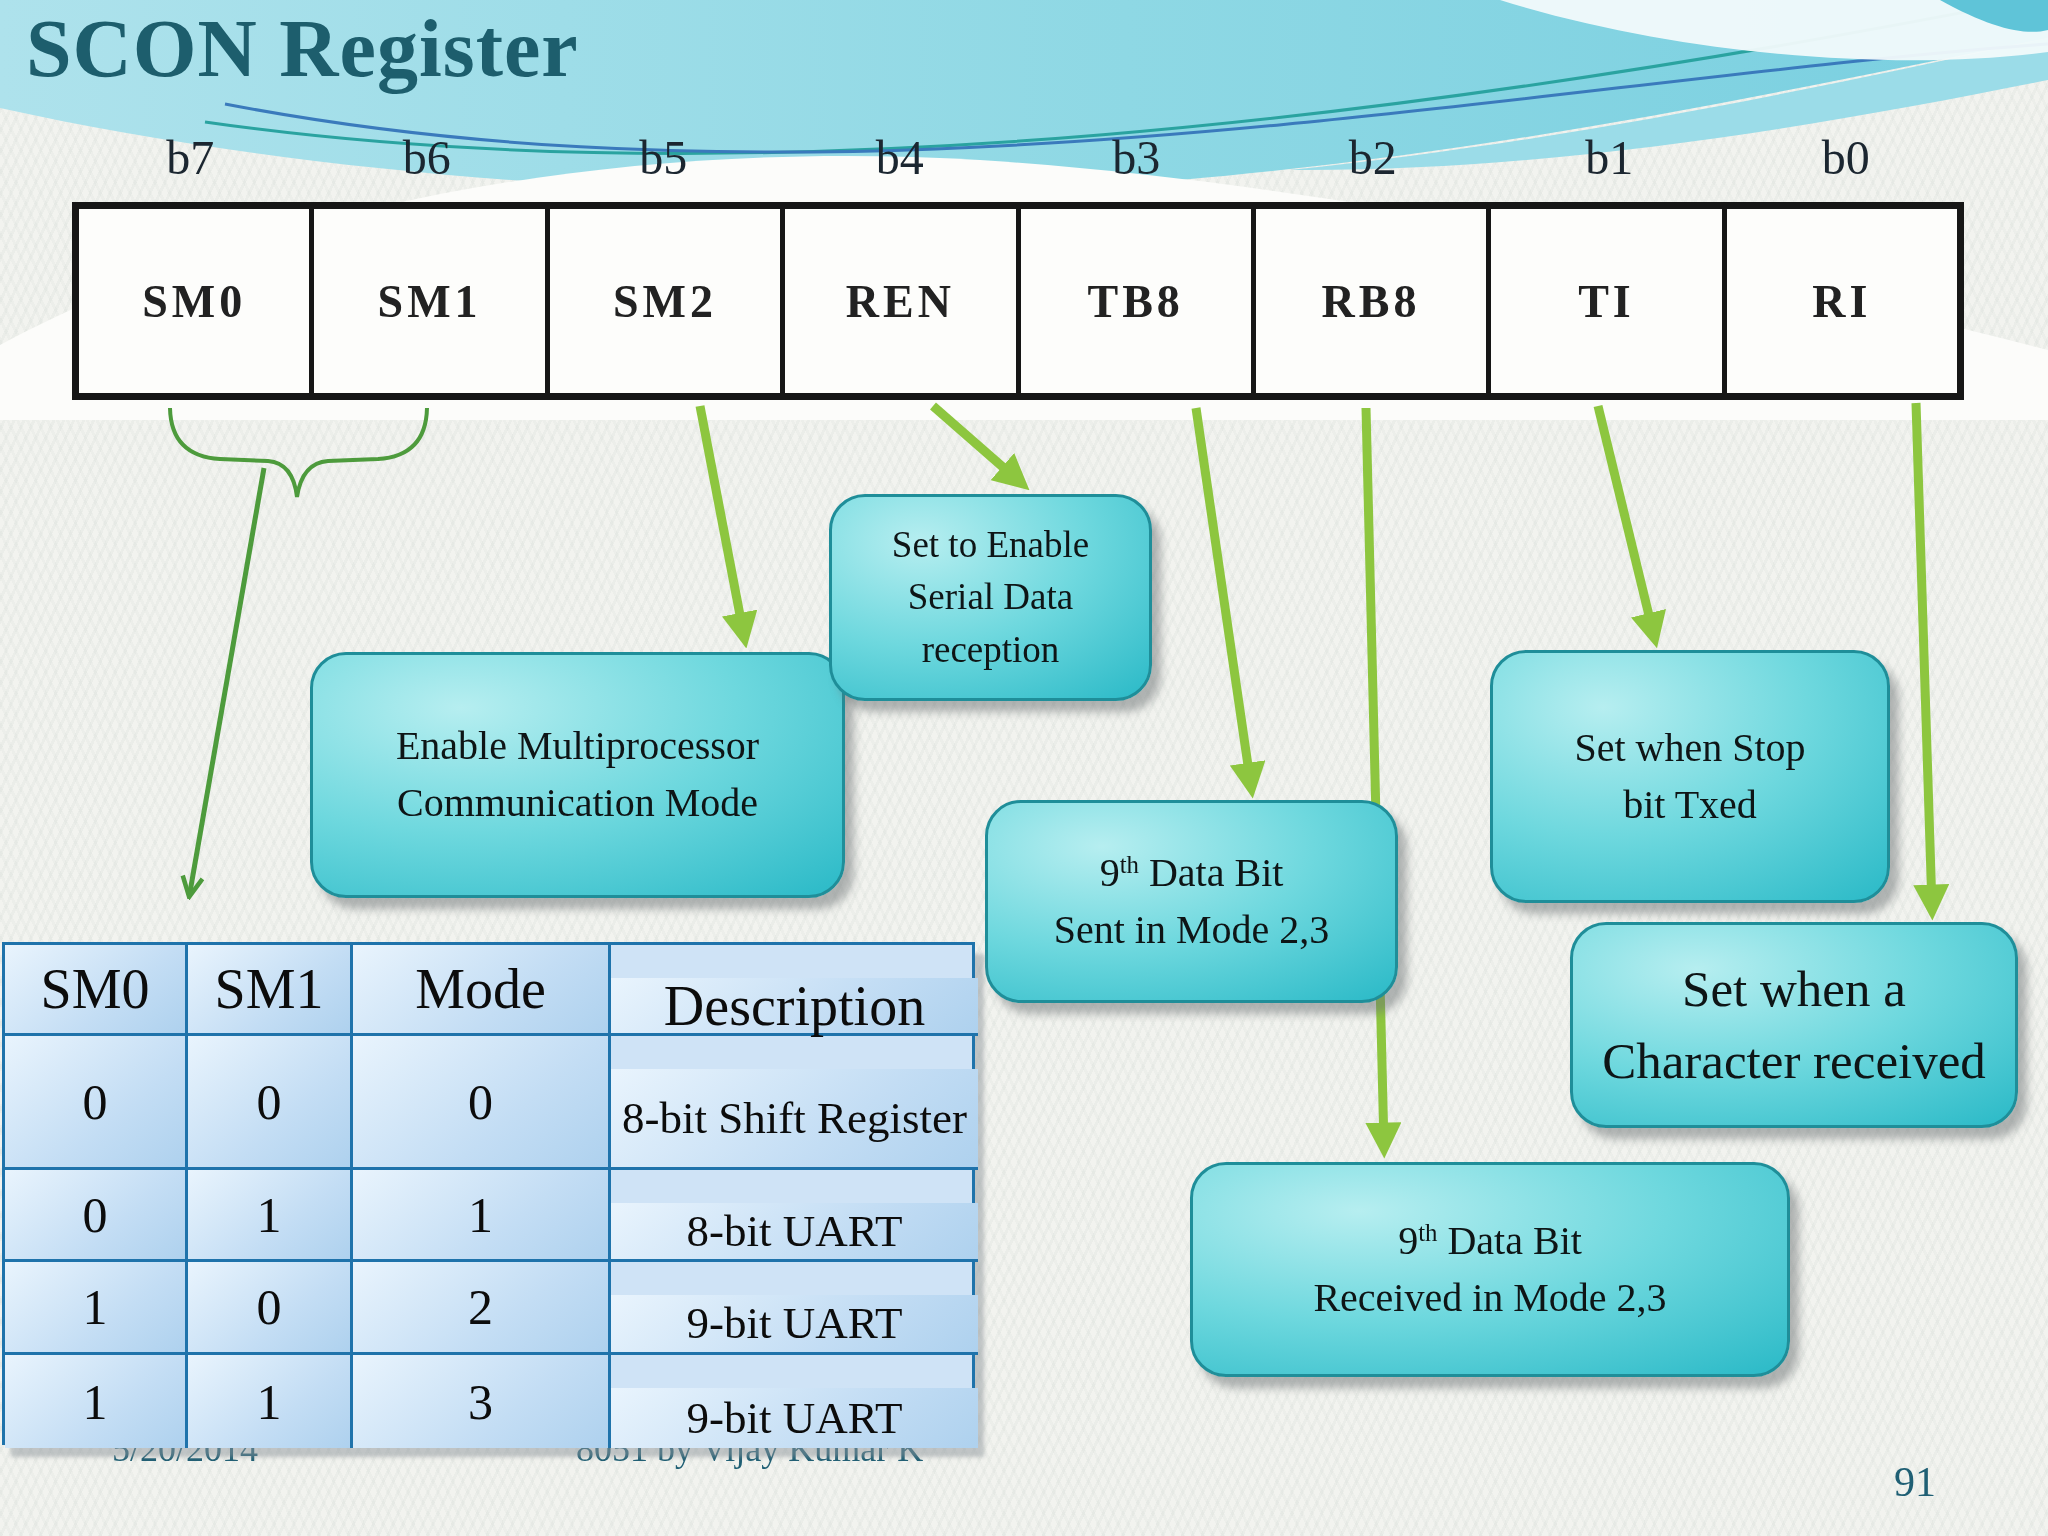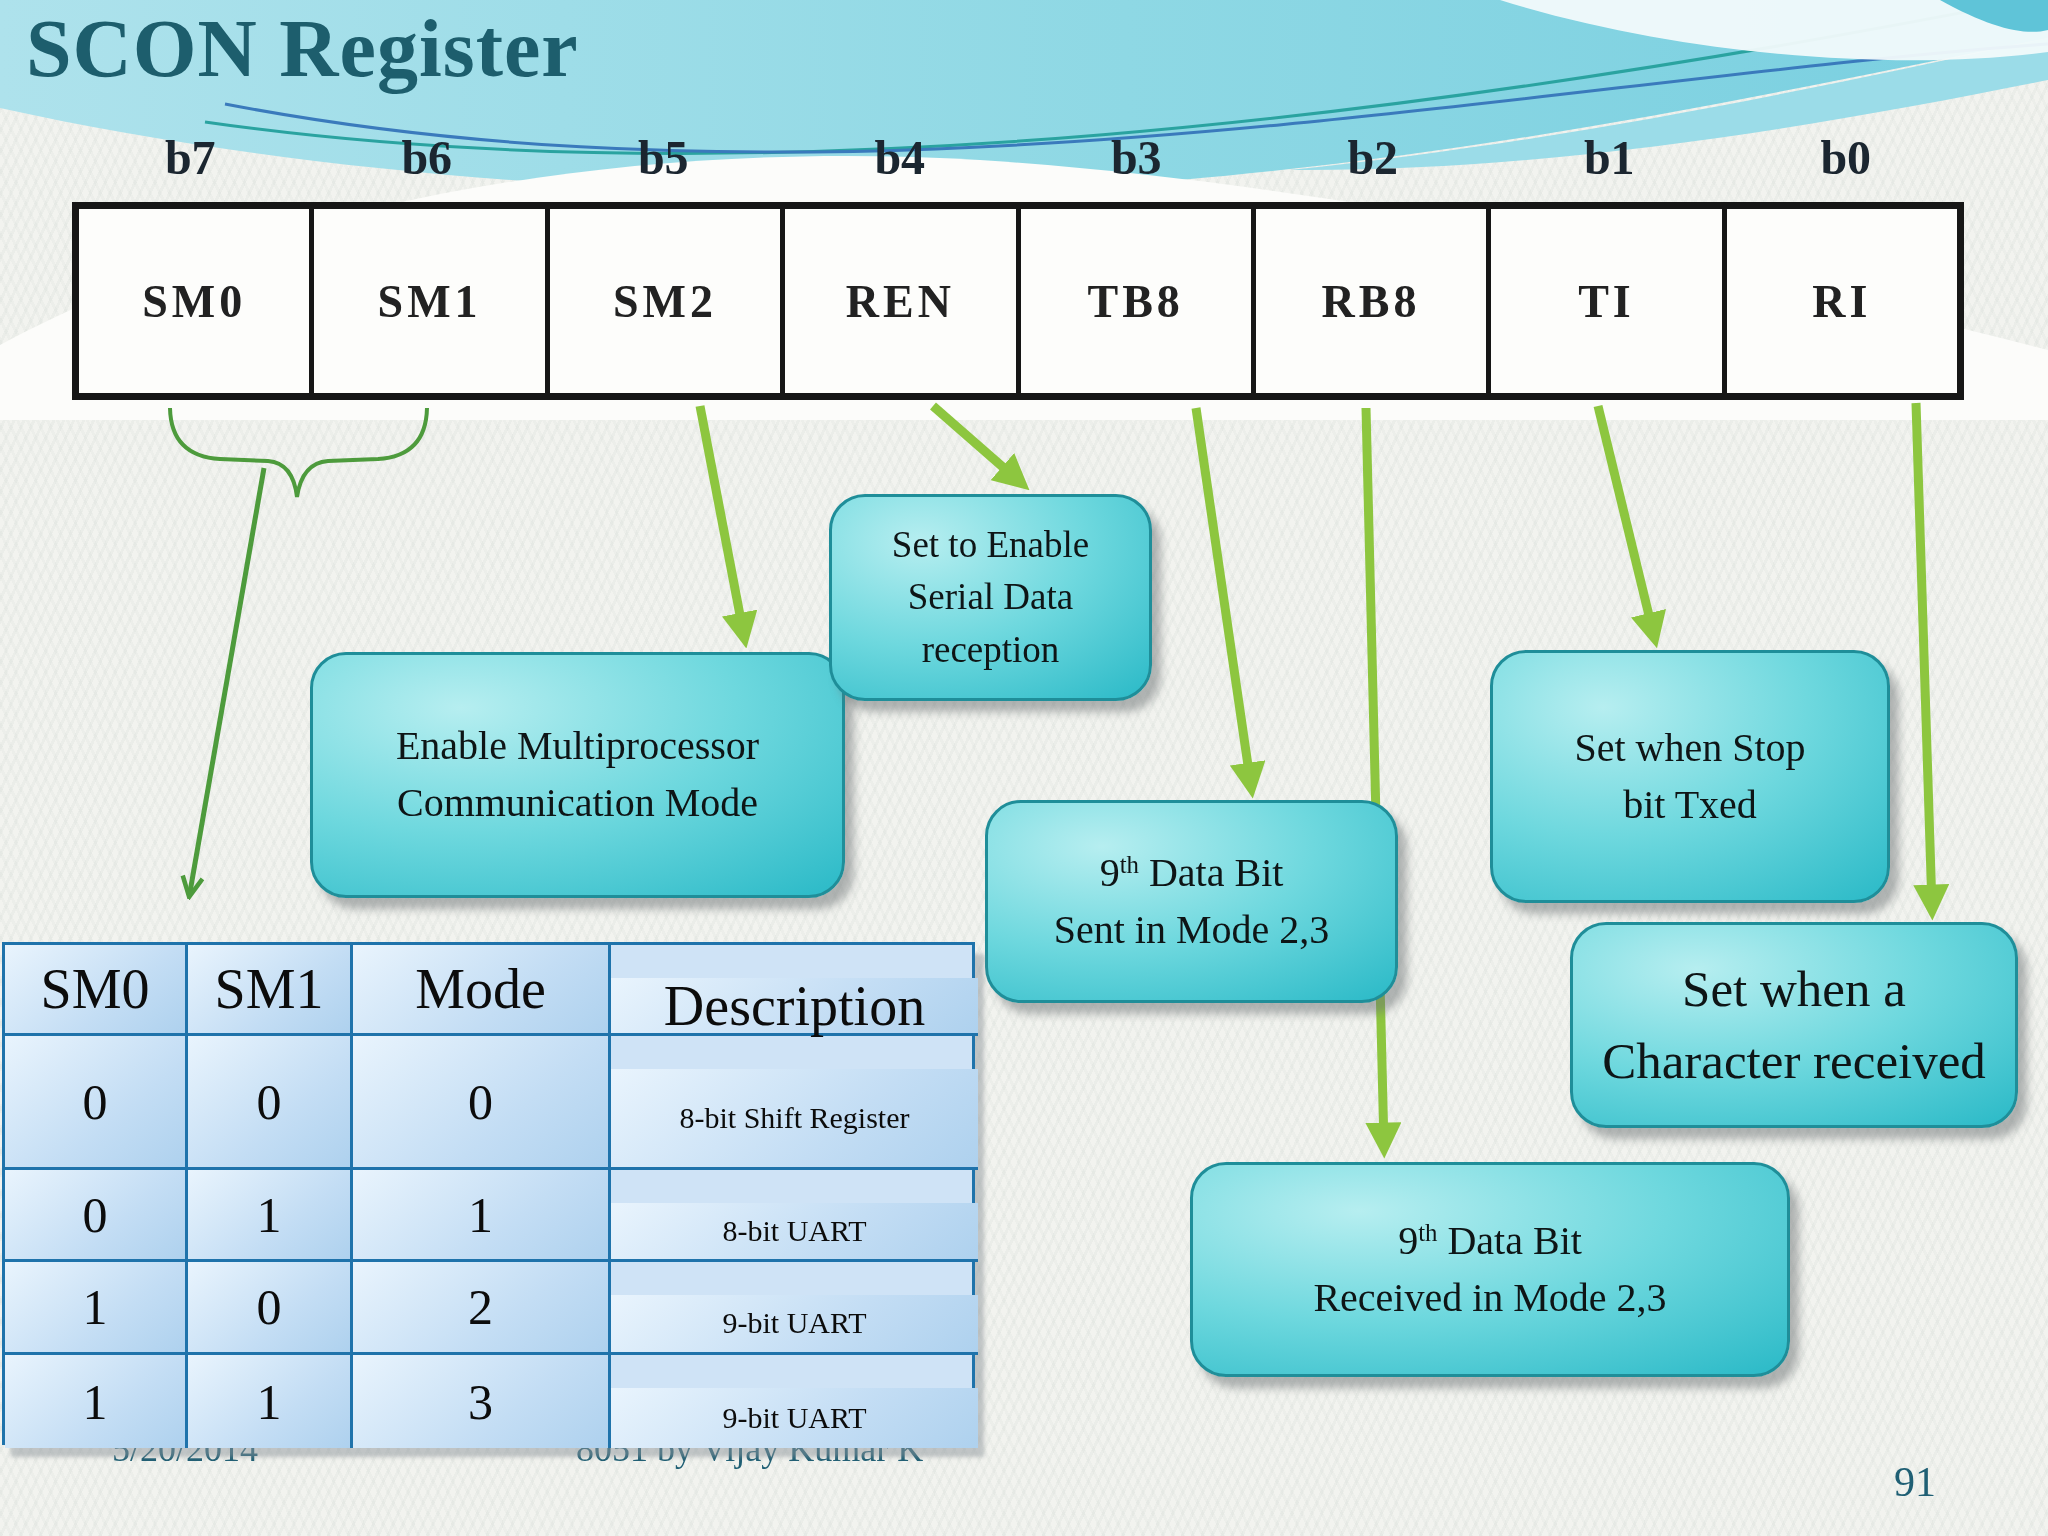--- a/index.html
+++ b/index.html
@@ -14,21 +14,21 @@
   .abs{position:absolute;}
   
   #header-svg{left:0;top:0;z-index:0;}
   #slide-title{
     left:26px;top:2px;z-index:3;
     font-size:82px;font-weight:600;color:#1d5e6d;letter-spacing:1px;
   }
   
   #bit-labels{left:72px;top:130px;width:1892px;display:flex;z-index:2;}
   #bit-labels div{
-    flex:1;text-align:center;font-size:48px;font-weight:700;color:#1b2630;
+    flex:1;text-align:center;font-size:48px;font-weight:400;color:#1b2630;
   }
   #register{
     left:72px;top:202px;width:1892px;height:198px;display:flex;
     border:7px solid #161616;background:#fdfdfb;box-sizing:border-box;z-index:2;
   }
   .reg-cell{
     flex:1;display:flex;align-items:center;justify-content:center;
     border-right:5px solid #161616;
     font-size:46px;font-weight:600;letter-spacing:4px;color:#222;
   }
@@ -63,21 +63,21 @@
   .t-cell{
     border-right:3px solid #1f73ab;border-bottom:3px solid #1f73ab;
     display:flex;align-items:center;justify-content:center;text-align:center;
     background:linear-gradient(140deg,#e9f4fd 0%,#c3ddf4 62%,#aed1ee 100%);
     color:#0c0c0c;padding:0 8px;box-sizing:border-box;
   }
   .t-cell.c3{border-right:none;margin-top:33px;}
   .t-cell.r4{border-bottom:none;}
   .t-head{font-size:56px;font-weight:500;}
   .t-num{font-size:50px;}
-  .t-desc{font-size:30px;line-height:1.22;}
+  .t-desc{font-size:45px;line-height:1.22;}
   
   .footer-text{position:absolute;z-index:1;color:#1f5f74;font-size:36px;}
   #footer-date{left:100px;top:1428px;margin-left:12px;}
   #footer-credit{left:576px;top:1428px;}
   #page-number{left:1894px;top:1458px;font-size:42px;z-index:4;}
 </style>
 </head>
 <body>
 
 <svg id="header-svg" class="abs" width="2048" height="420" viewBox="0 0 2048 420">

